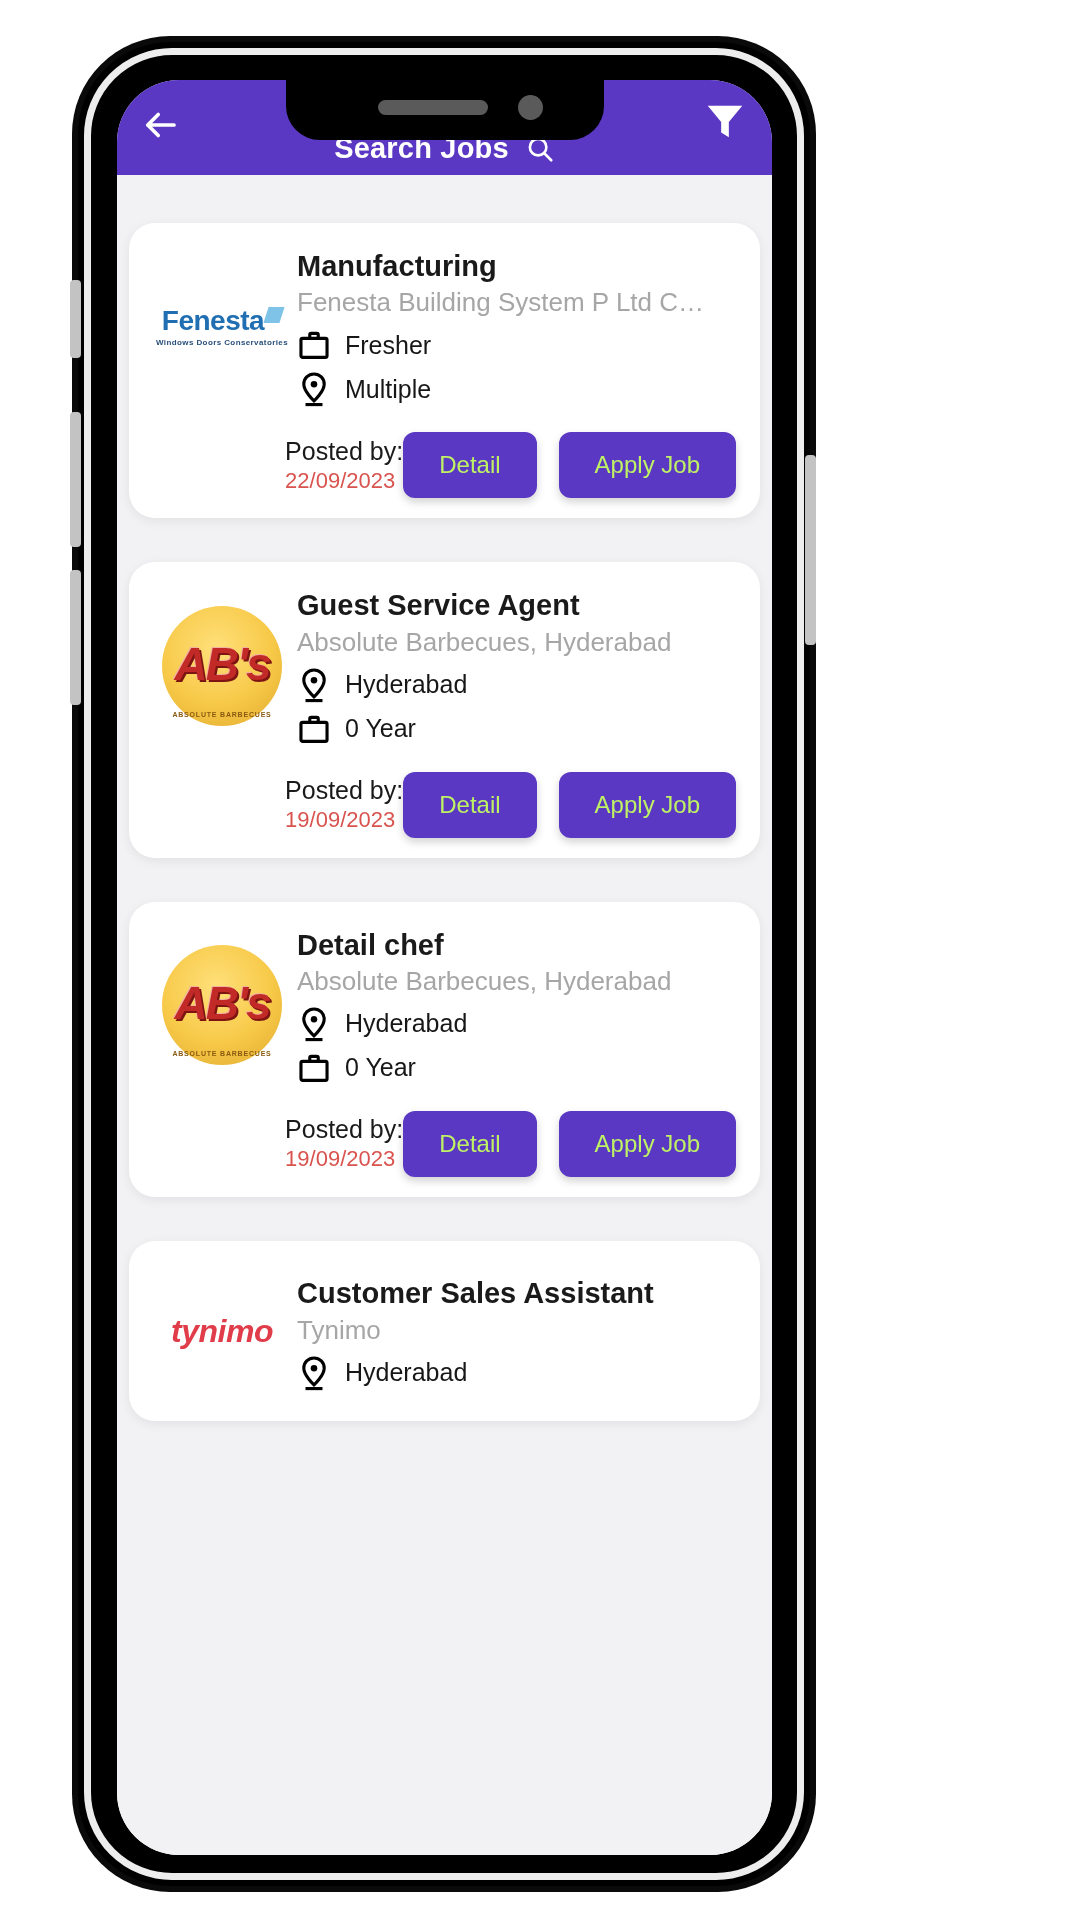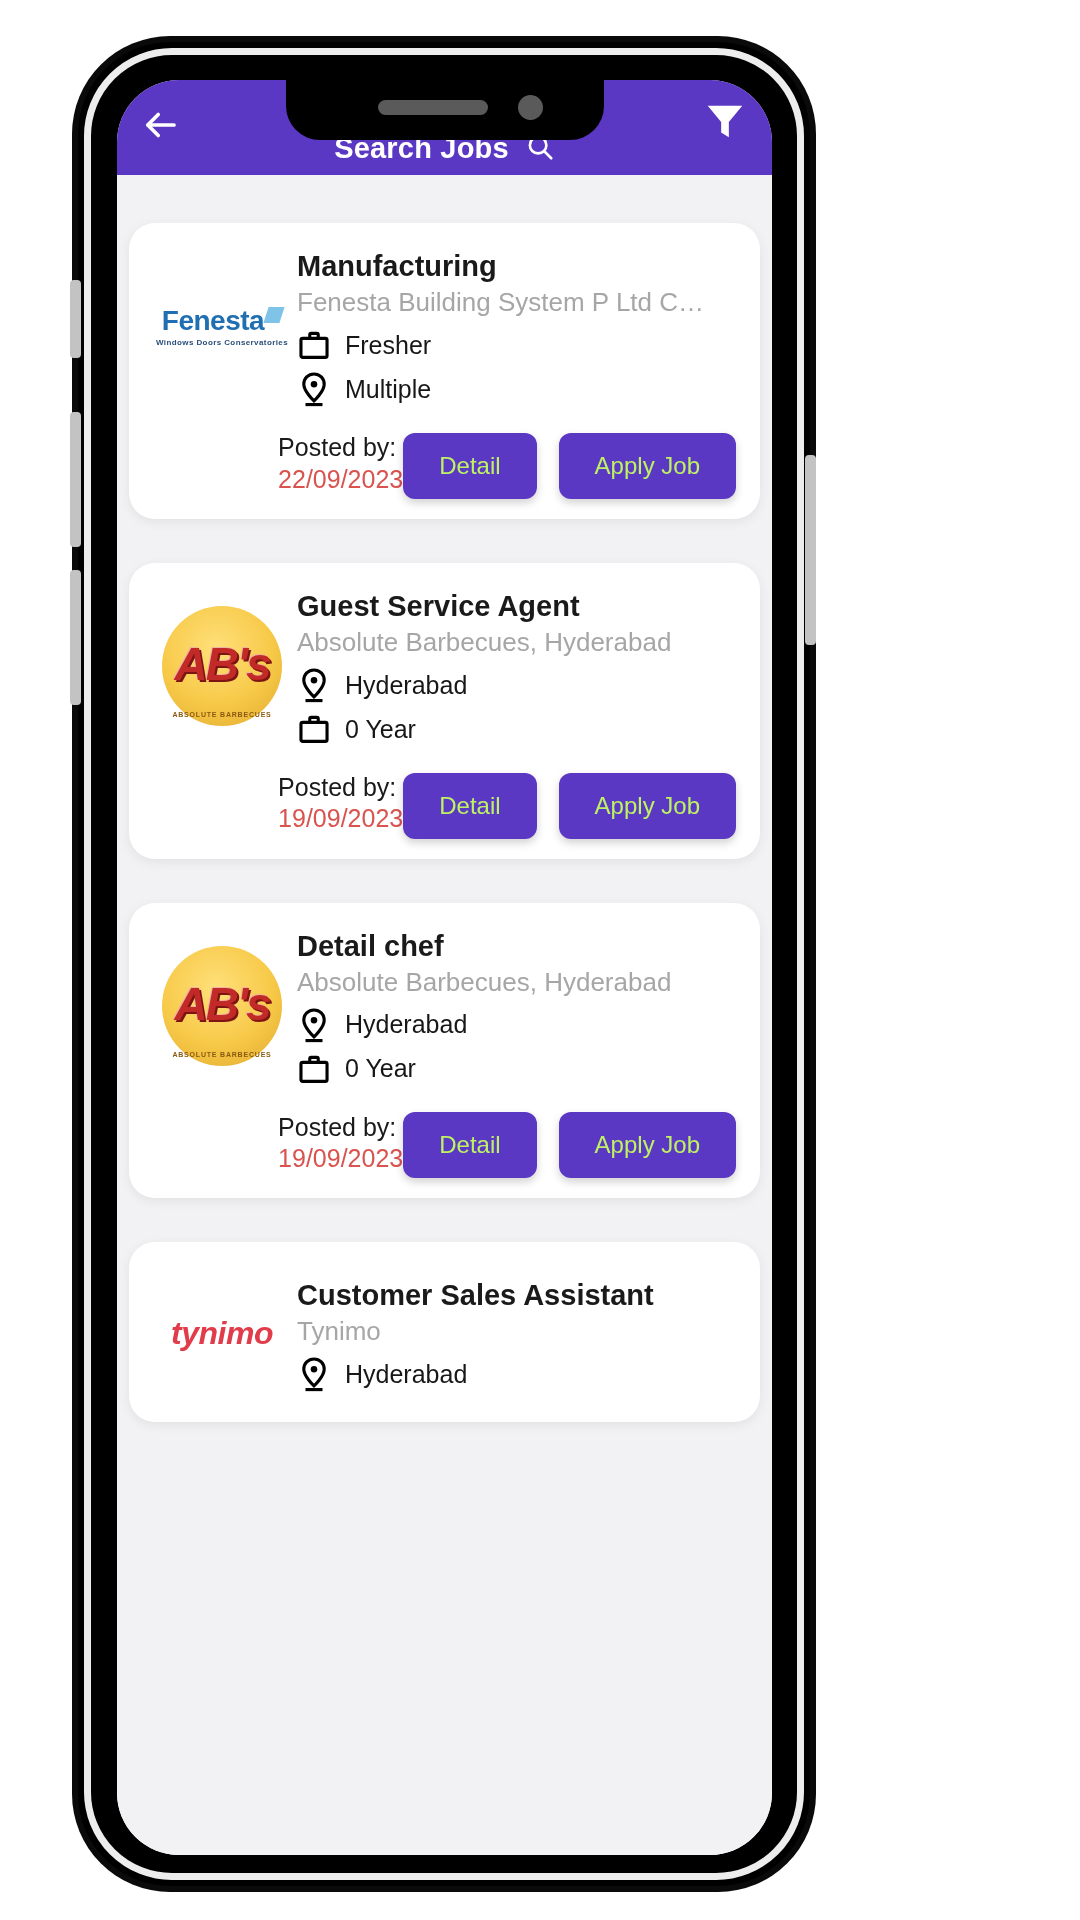--- a/index.html
+++ b/index.html
@@ -94,20 +94,21 @@
     height: 46px;
     cursor: pointer;
   }
 
   .appbar-titlewrap {
     position: absolute;
     left: 0;
     top: 52px;
     width: 655px;
     display: flex;
+    align-items: center;
     justify-content: center;
     gap: 16px;
   }
 
   .appbar-title {
     color: #ffffff;
     font-size: 29px;
     font-weight: bold;
     letter-spacing: 0.2px;
   }
@@ -228,21 +229,21 @@
 
   .posted-block { padding-bottom: 4px; padding-left: 8px; }
 
   .posted-label {
     font-size: 25px;
     color: #1a1a1a;
     line-height: 1.25;
   }
 
   .posted-date {
-    font-size: 25px;
+    font-size: 22px;
     color: #d9534f;
     line-height: 1.25;
   }
 
   .btn-group { display: flex; gap: 22px; }
 
   .pill-btn {
     background: #5b38c4;
     color: #bef264;
     font-size: 24px;

